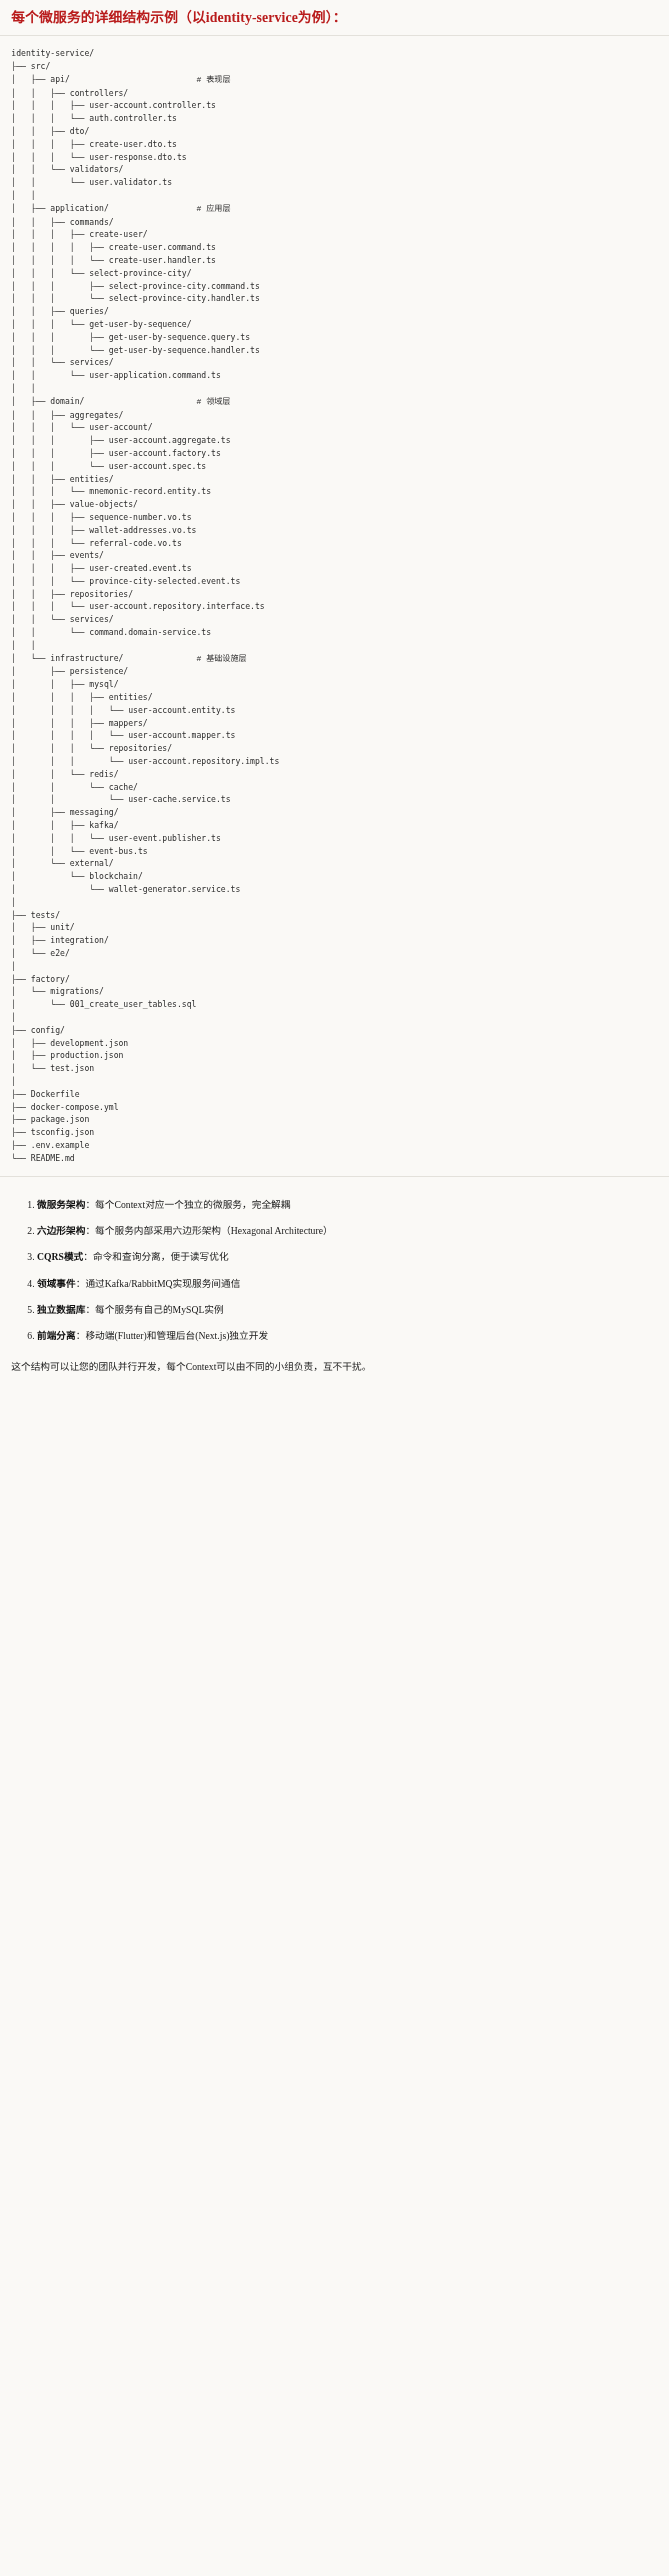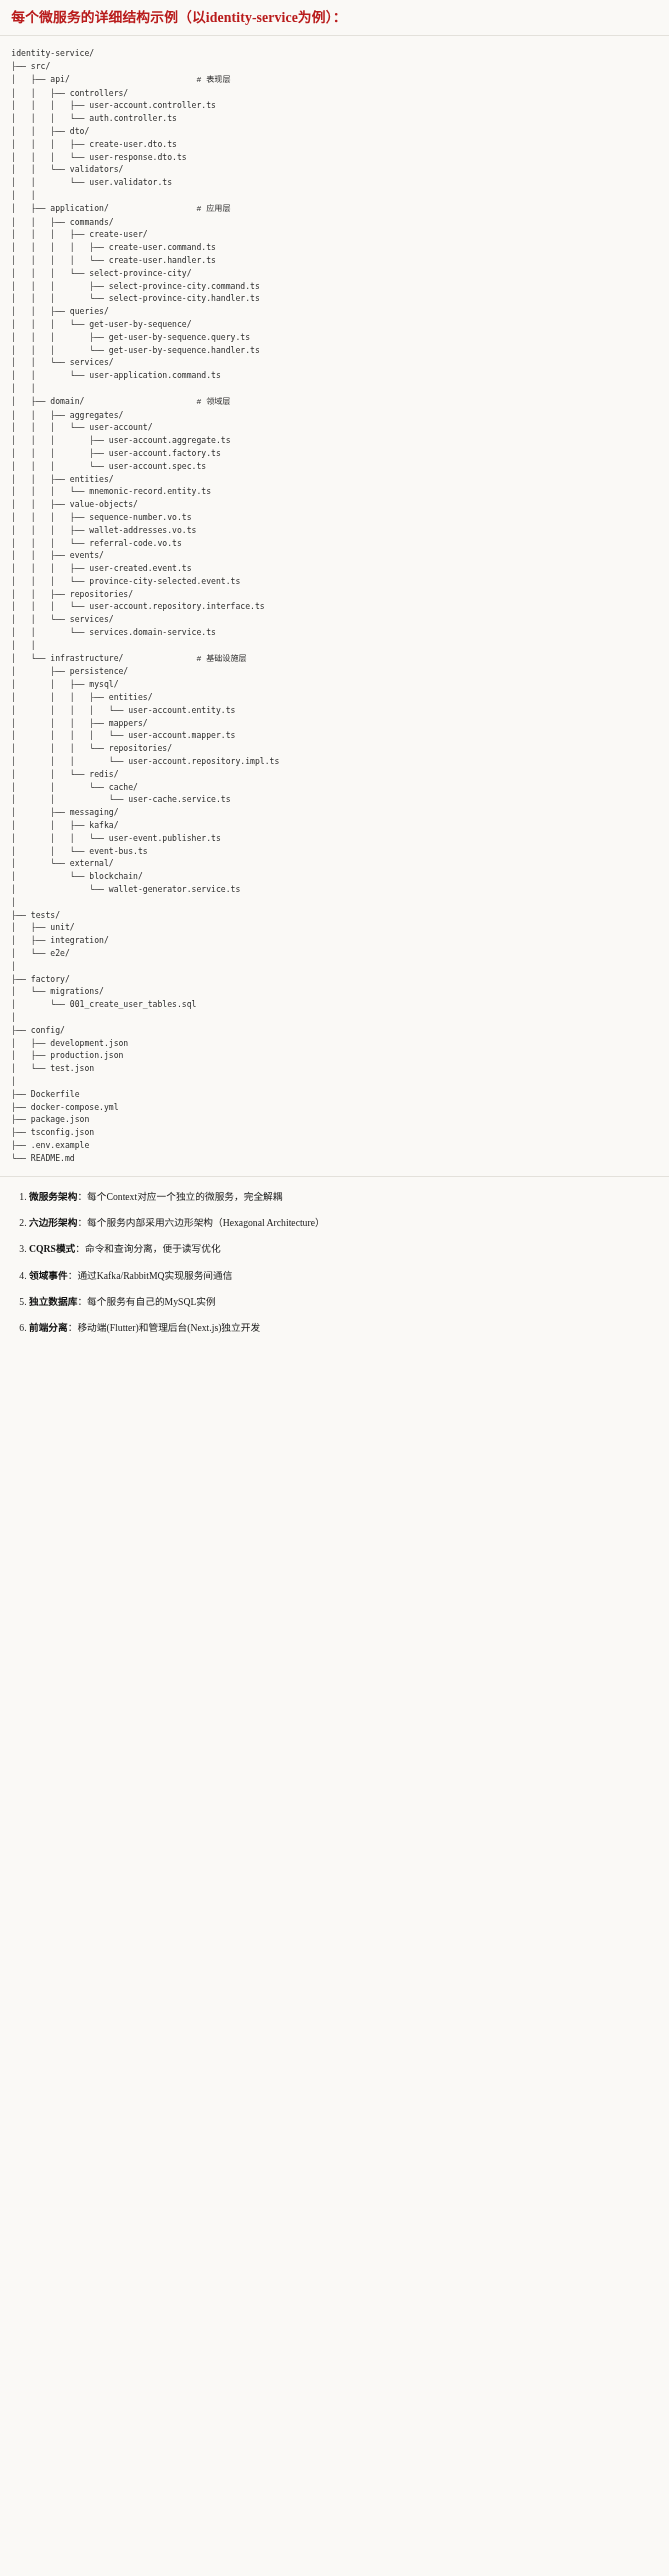--- a/index.html
+++ b/index.html
@@ -60,21 +60,21 @@
     font-family: "Liberation Serif", serif;
     font-weight: bold;
     font-size: 10.6px;
     color: #111111;
     margin: 10px 0 11.3px 0;
     line-height: 1.3;
   }
   ol.notes-list {
     list-style: none;
     counter-reset: noteidx;
-    margin: 8px;
+    margin: 16px;
     padding: 0;
   }
   ol.notes-list > li {
     counter-increment: noteidx;
     font-family: "Liberation Serif", serif;
     font-size: 9.7px;
     line-height: 1.55;
     color: #1a1a1a;
     margin: 0 0 11.3px 0;
     padding-left: 0;
@@ -144,21 +144,21 @@
 <span><span>│   │   ├── value-objects/</span></span>
 <span><span>│   │   │   ├── sequence-number.vo.ts</span></span>
 <span><span>│   │   │   ├── wallet-addresses.vo.ts</span></span>
 <span><span>│   │   │   └── referral-code.vo.ts</span></span>
 <span><span>│   │   ├── events/</span></span>
 <span><span>│   │   │   ├── user-created.event.ts</span></span>
 <span><span>│   │   │   └── province-city-selected.event.ts</span></span>
 <span><span>│   │   ├── repositories/</span></span>
 <span><span>│   │   │   └── user-account.repository.interface.ts</span></span>
 <span><span>│   │   └── services/</span></span>
-<span><span>│   │       └── services.domain-service.ts</span></span>
+<span><span>│   │       └── command.domain-service.ts</span></span>
 <span><span>│   │</span></span>
 <span><span>│   └── infrastructure/</span><span>               </span><span class="cmt"># 基础设施层</span></span>
 <span><span>│       ├── persistence/</span></span>
 <span><span>│       │   ├── mysql/</span></span>
 <span><span>│       │   │   ├── entities/</span></span>
 <span><span>│       │   │   │   └── user-account.entity.ts</span></span>
 <span><span>│       │   │   ├── mappers/</span></span>
 <span><span>│       │   │   │   └── user-account.mapper.ts</span></span>
 <span><span>│       │   │   └── repositories/</span></span>
 <span><span>│       │   │       └── user-account.repository.impl.ts</span></span>
@@ -199,14 +199,15 @@
 
   <ol class="notes-list" id="notes-ol">
       <li><span class="note-term">微服务架构</span><span class="note-sep">：</span><span class="note-desc">每个Context对应一个独立的微服务，完全解耦</span></li>
       <li><span class="note-term">六边形架构</span><span class="note-sep">：</span><span class="note-desc">每个服务内部采用六边形架构（Hexagonal Architecture）</span></li>
       <li><span class="note-term">CQRS模式</span><span class="note-sep">：</span><span class="note-desc">命令和查询分离，便于读写优化</span></li>
       <li><span class="note-term">领域事件</span><span class="note-sep">：</span><span class="note-desc">通过Kafka/RabbitMQ实现服务间通信</span></li>
       <li><span class="note-term">独立数据库</span><span class="note-sep">：</span><span class="note-desc">每个服务有自己的MySQL实例</span></li>
       <li><span class="note-term">前端分离</span><span class="note-sep">：</span><span class="note-desc">移动端(Flutter)和管理后台(Next.js)独立开发</span></li>
     </ol>
 
+  <p class="closing-note">这个结构可以让您的团队并行开发，每个Context可以由不同的小组负责，互不干扰。</p>
 </section>
 
 
 </body></html>

